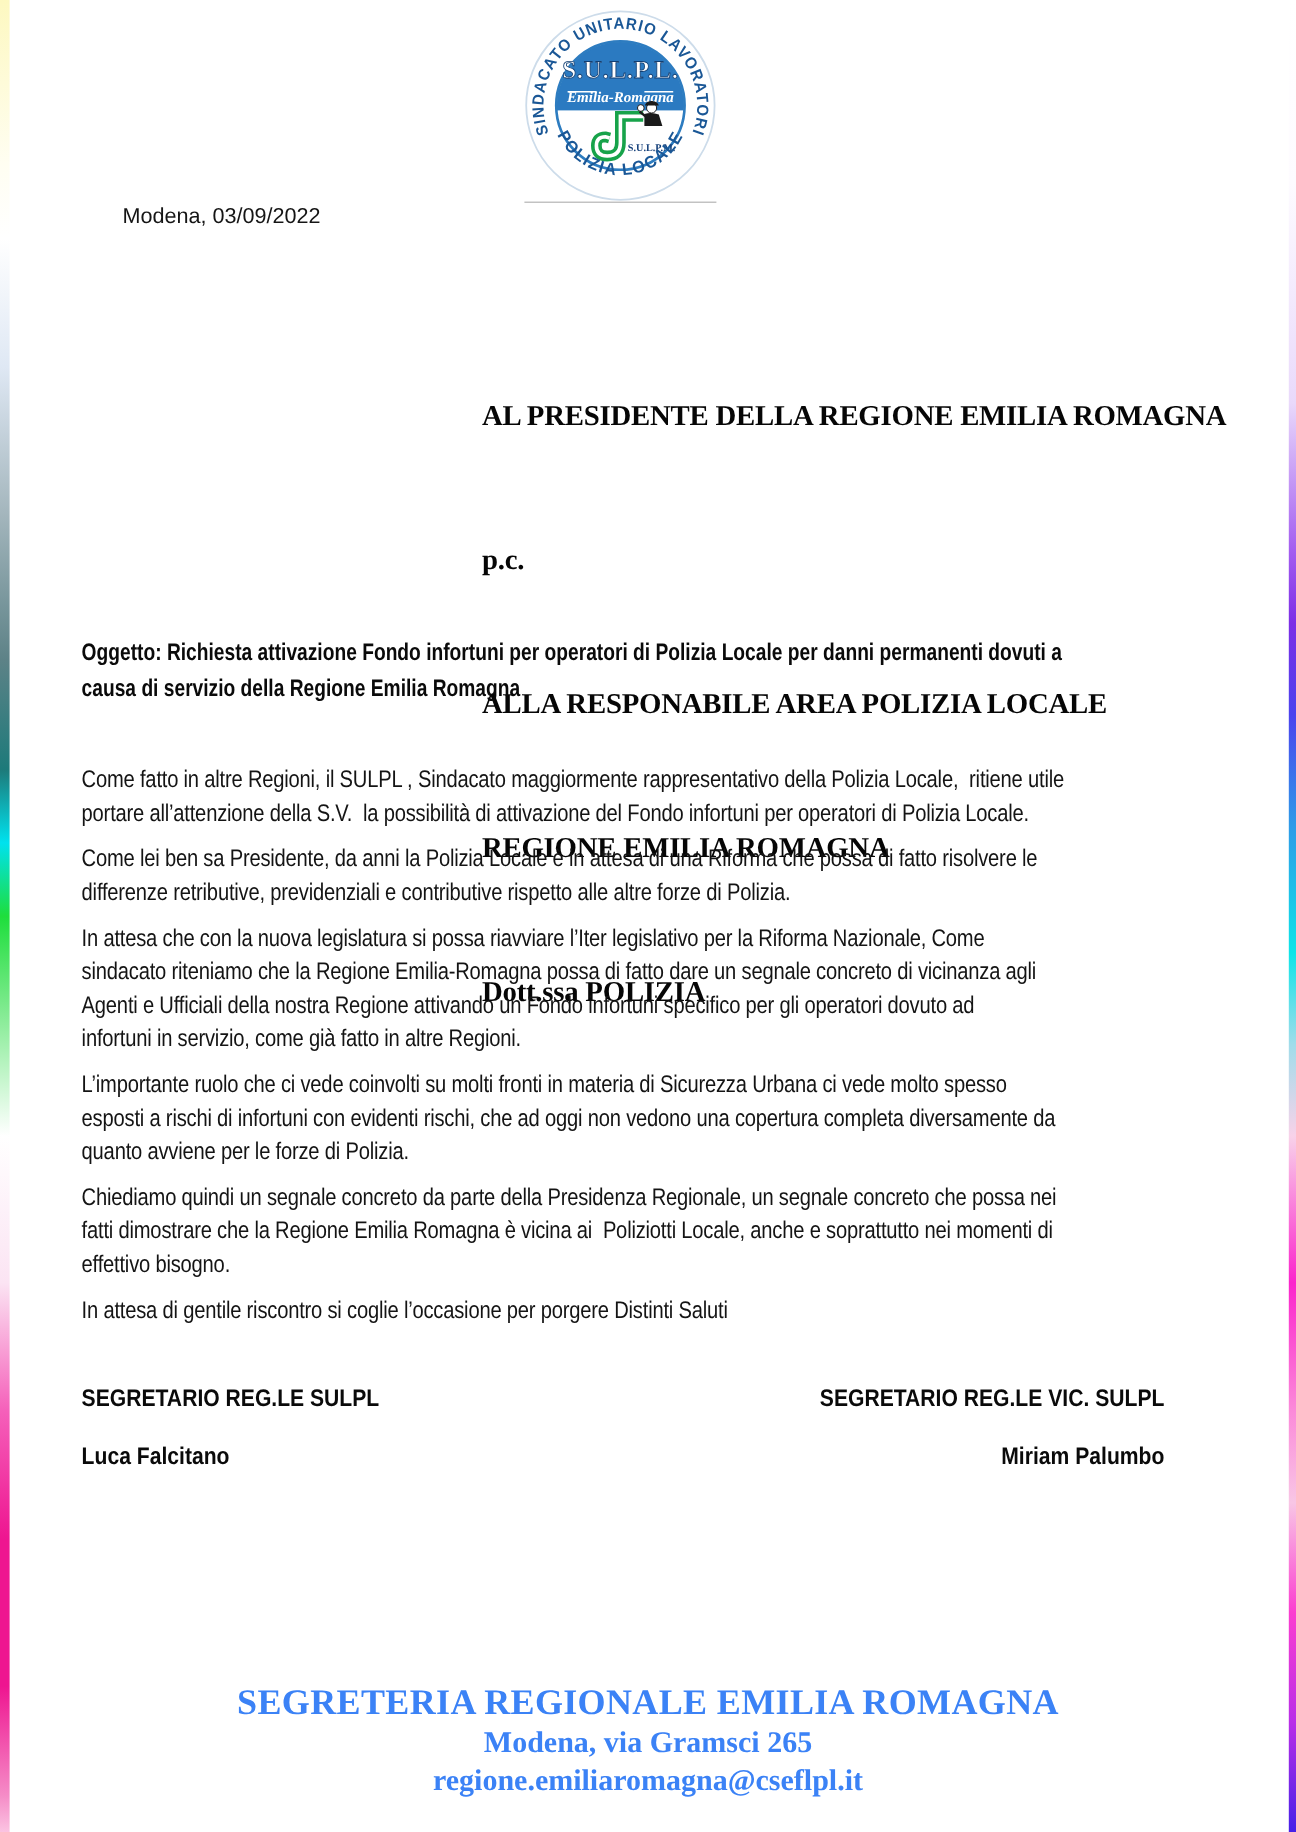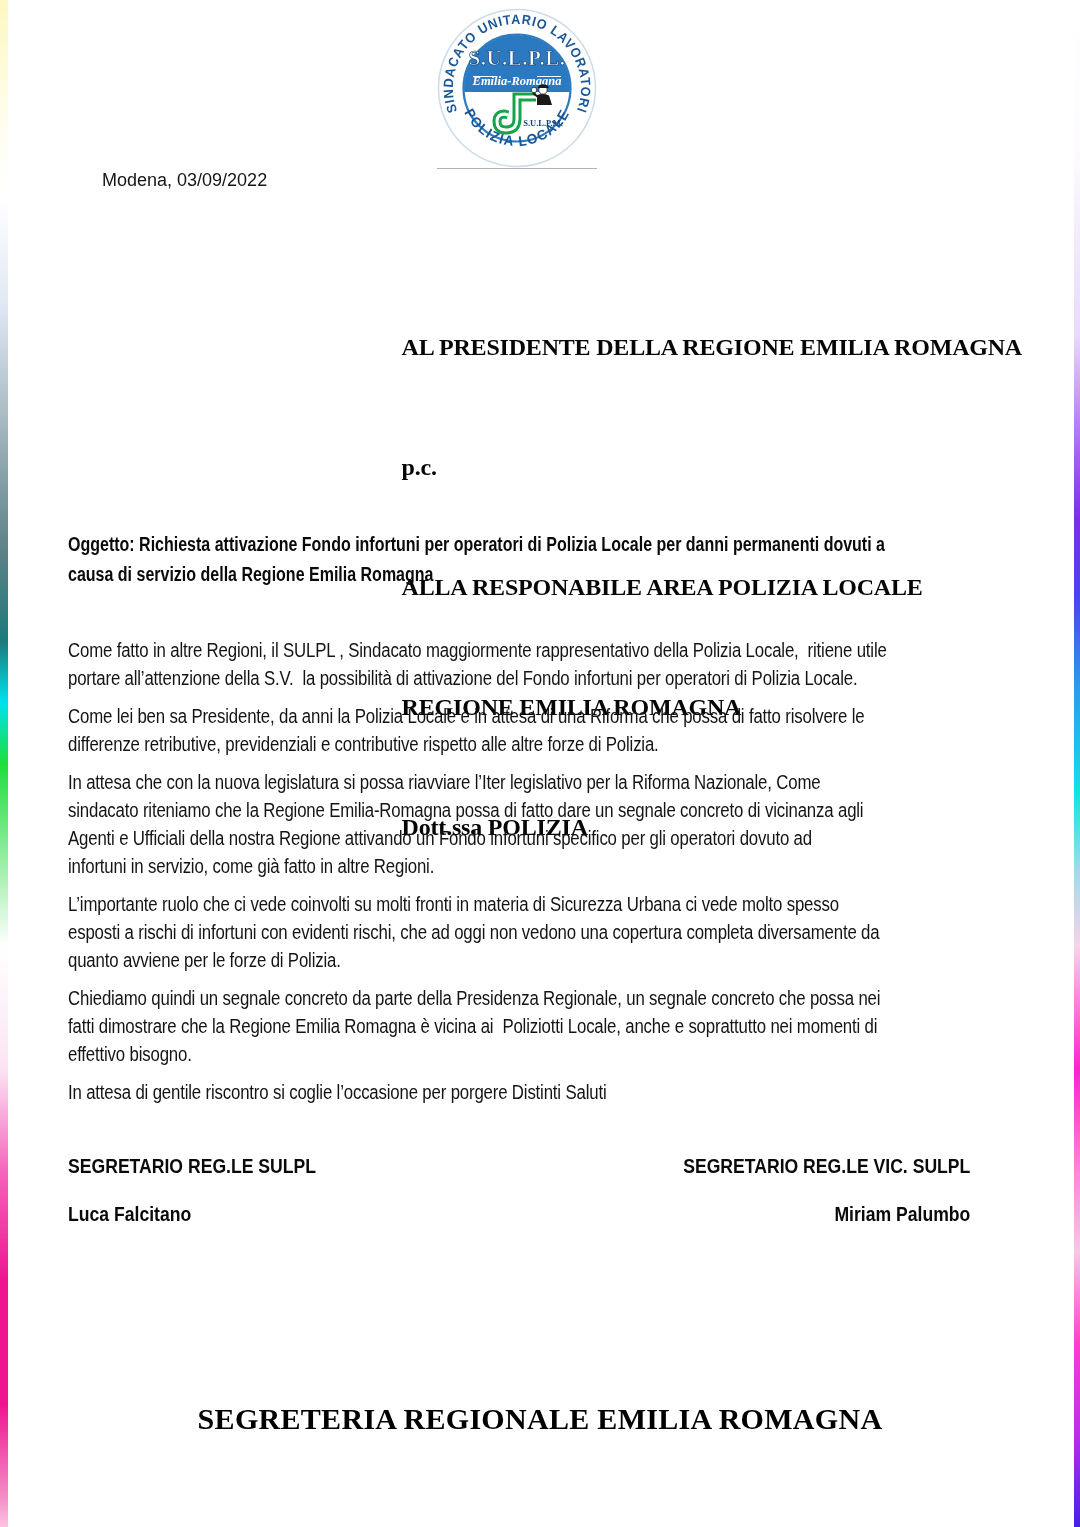--- a/index.html
+++ b/index.html
@@ -59,21 +59,21 @@
   }
   
   .sig-col { position: absolute; top: 1155px; font-weight: bold; font-size: 20px; color: #0a0a0a; }
   .sig-col.left  { left: 68px;  transform: scaleX(0.88); transform-origin: 0 0; }
   .sig-col.right { right: 110px; text-align: right; transform: scaleX(0.88); transform-origin: 100% 0; }
   .sig-title { white-space: pre; }
   .sig-name  { margin-top: 25px; white-space: pre; }
   
   .footer {
     position: absolute; left: 0; right: 0; top: 1400px; text-align: center;
-    font-family: "Liberation Serif", serif; font-weight: bold; color: #000000;
+    font-family: "Liberation Serif", serif; font-weight: bold; color: #3b82f6;
   }
   .footer-line1 { font-size: 30px; line-height: 37px; letter-spacing: 0.3px; }
   .footer-line2 { font-size: 25px; line-height: 32px; }
   .footer-line3 { font-size: 25px; line-height: 32px; }
 </style>
 </head>
 <body>
 
 <div class="page">
 
@@ -160,15 +160,17 @@
     <div class="sig-title">SEGRETARIO REG.LE SULPL</div>
     <div class="sig-name">Luca Falcitano</div>
   </div>
   <div class="sig-col right">
     <div class="sig-title">SEGRETARIO REG.LE VIC. SULPL</div>
     <div class="sig-name">Miriam Palumbo</div>
   </div>
 
   <div class="footer">
     <div class="footer-line1">SEGRETERIA REGIONALE EMILIA ROMAGNA</div>
+    <div class="footer-line2">Modena, via Gramsci 265</div>
+    <div class="footer-line3">regione.emiliaromagna@cseflpl.it</div>
   </div>
 
 </div>
 
 </body></html>

